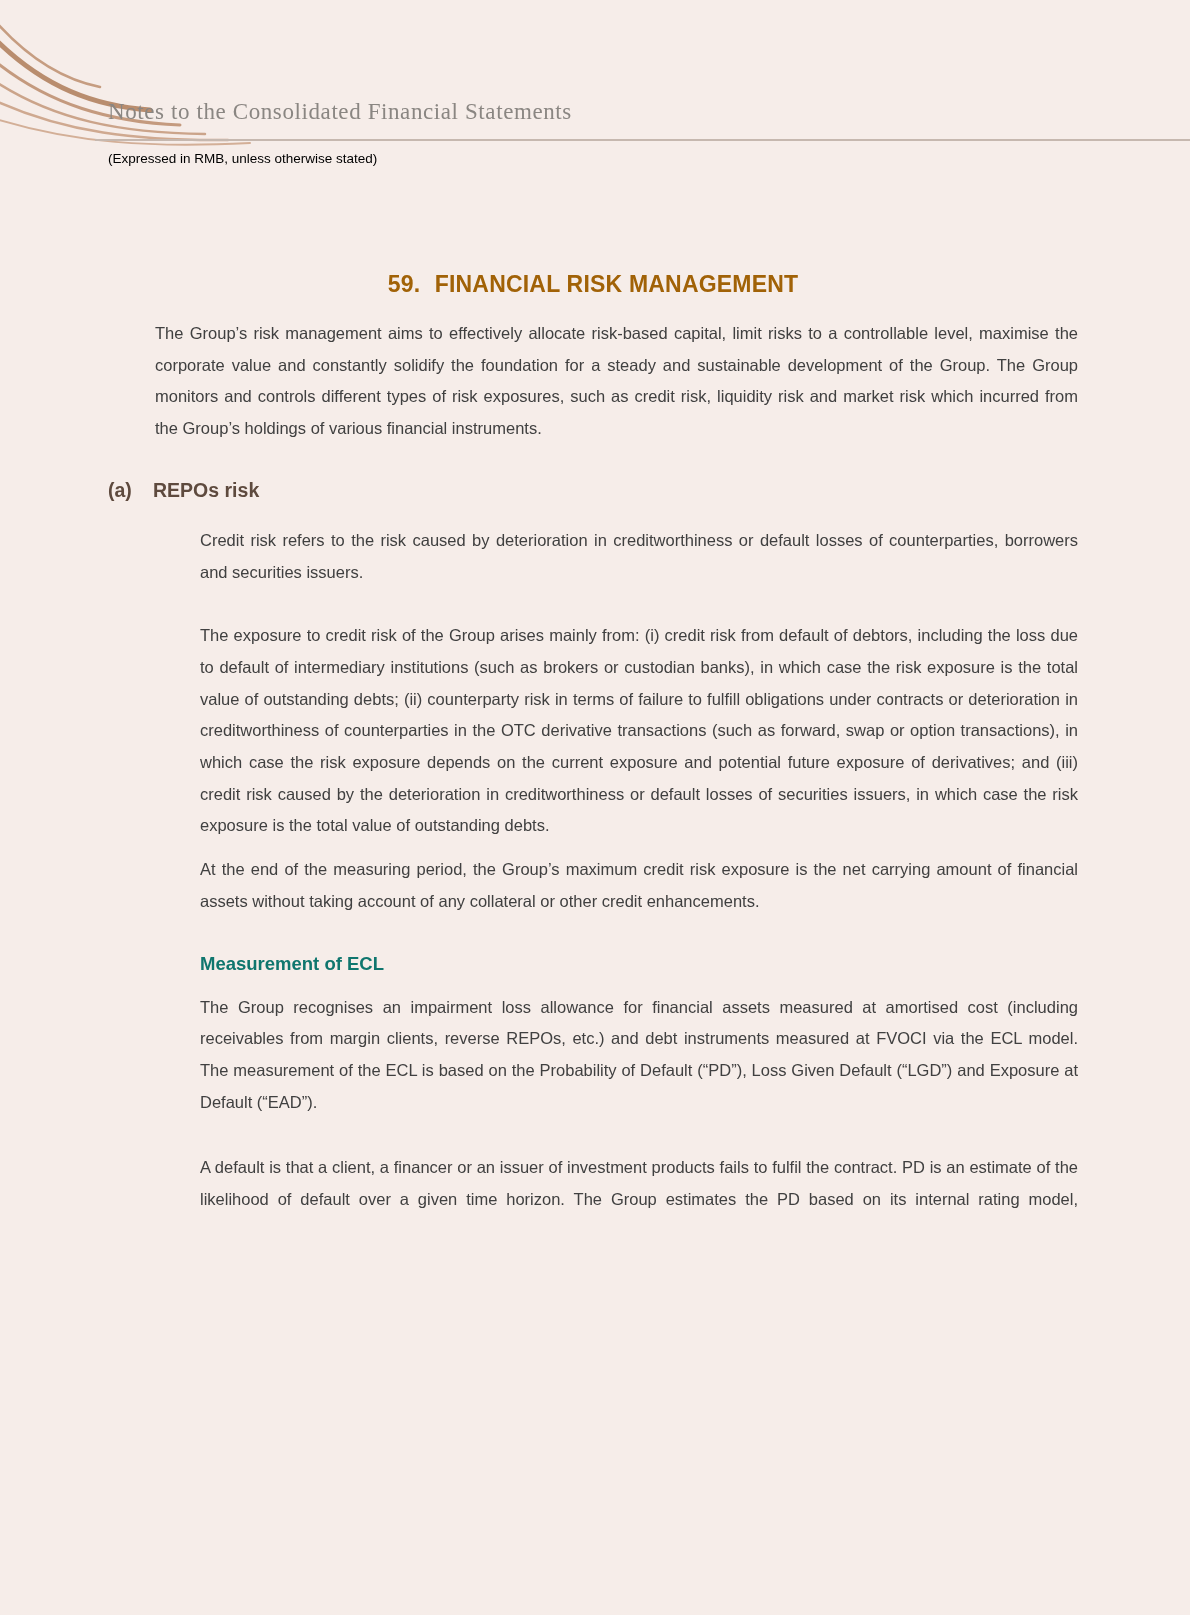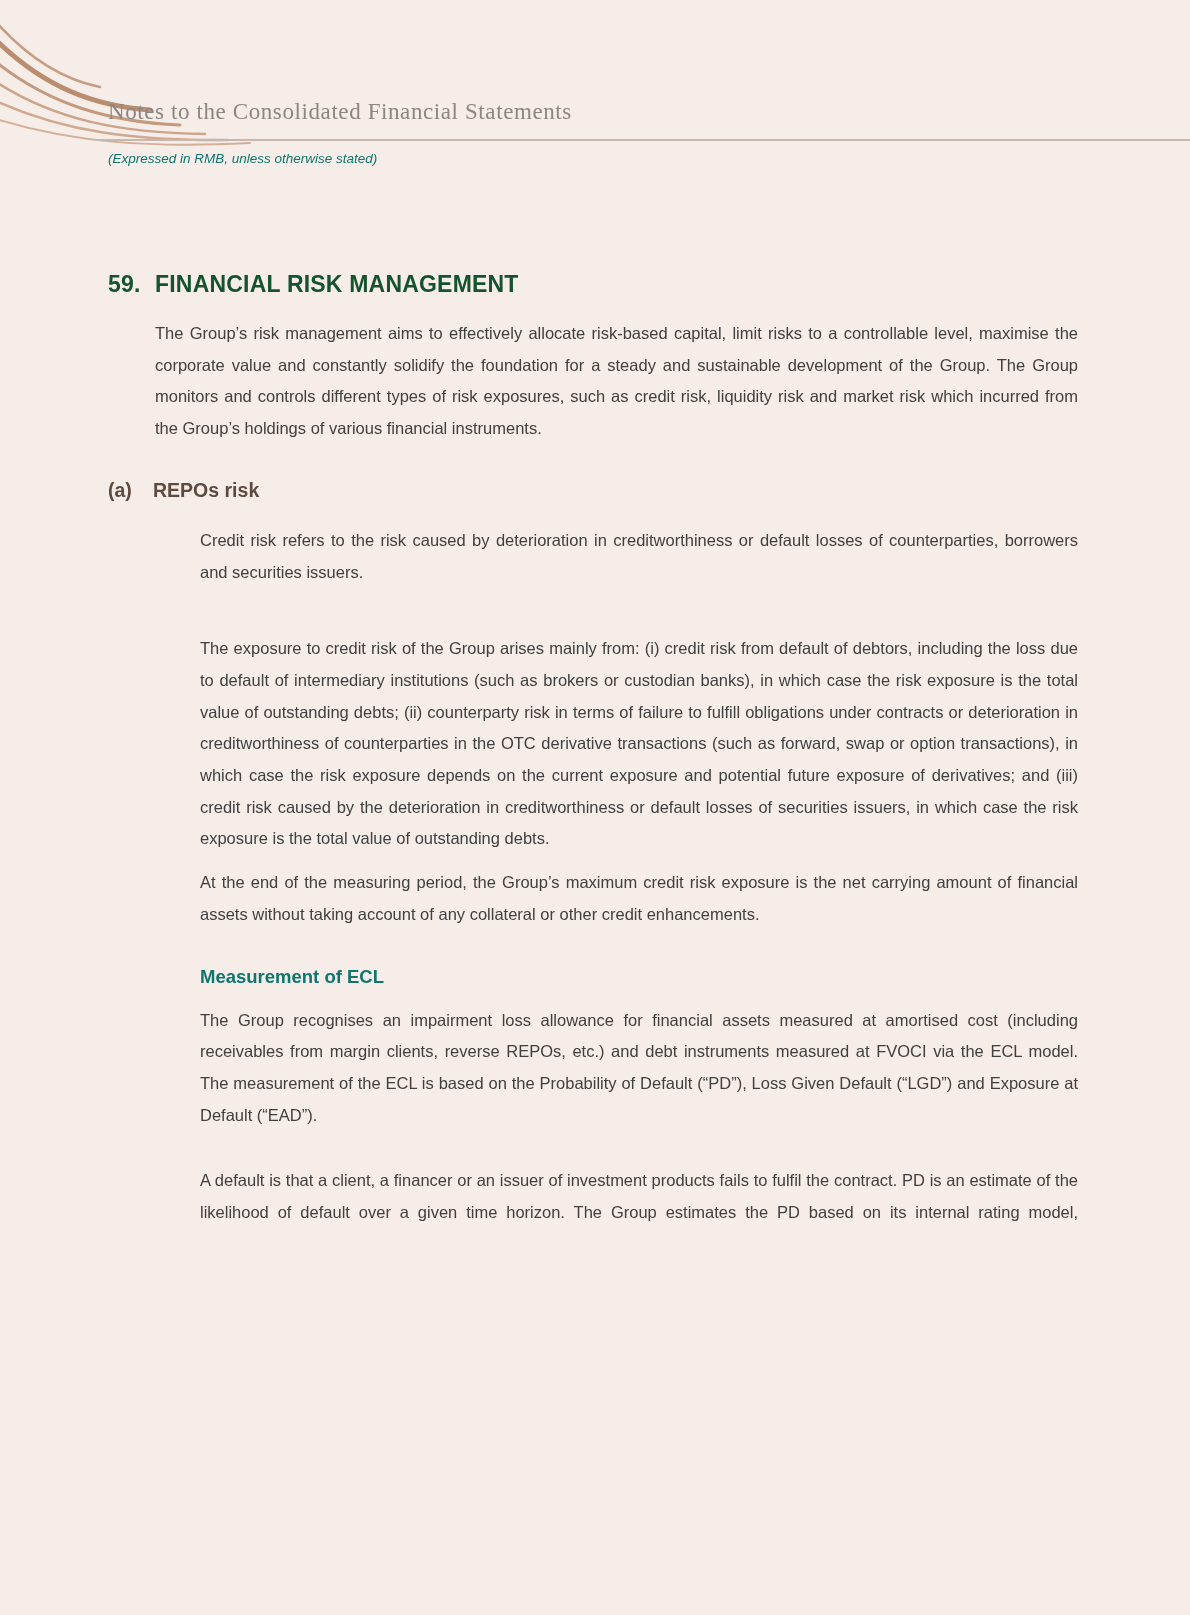--- a/index.html
+++ b/index.html
@@ -33,37 +33,37 @@
   .header-rule {
     position: absolute;
     top: 139px; left: 95px;
     width: 1095px; height: 1.5px;
     background: #c6b8af;
   }
   .header-subtitle {
     position: absolute;
     top: 151px; left: 108px;
     margin: 0;
-    font-style: italic;
     font-size: 13.5px;
-    color: #0f766e;
+    color: #000000;
   }
   .content {
     position: absolute;
     top: 270px; left: 108px;
     width: 970px;
   }
   .section-head {
     display: flex;
     margin: 0 0 20px 0;
     font-size: 23px;
     font-weight: 700;
     letter-spacing: 0.2px;
-    color: #14532d;
+    color: #a16207;
     line-height: 28px;
+    justify-content: center;
   }
   .section-num { flex: none; width: 47px; }
   .body-text {
     margin: 0;
     font-size: 16.5px;
     line-height: 31.7px;
     text-align: justify;
     color: #404040;
   }
   .indent-1 { margin-left: 47px; }   
@@ -71,21 +71,21 @@
   .p-intro { margin-bottom: 32px; }
   .sub-head {
     display: flex;
     margin: 0 0 22px 0;
     font-size: 19.5px;
     font-weight: 700;
     color: #5e4a3e;
     line-height: 26px;
   }
   .sub-label { flex: none; width: 45px; }
-  .p-gap { margin-bottom: 45px; }
+  .p-gap { margin-bottom: 32px; }
   .p-gap-sm { margin-bottom: 12px; }
   .ecl-head {
     margin: 34px 0 16px 92px;
     font-size: 18.5px;
     font-weight: 700;
     color: #0f766e;
     line-height: 24px;
   }
   .p-ecl-gap { margin-bottom: 34px; }
   .page-number {

